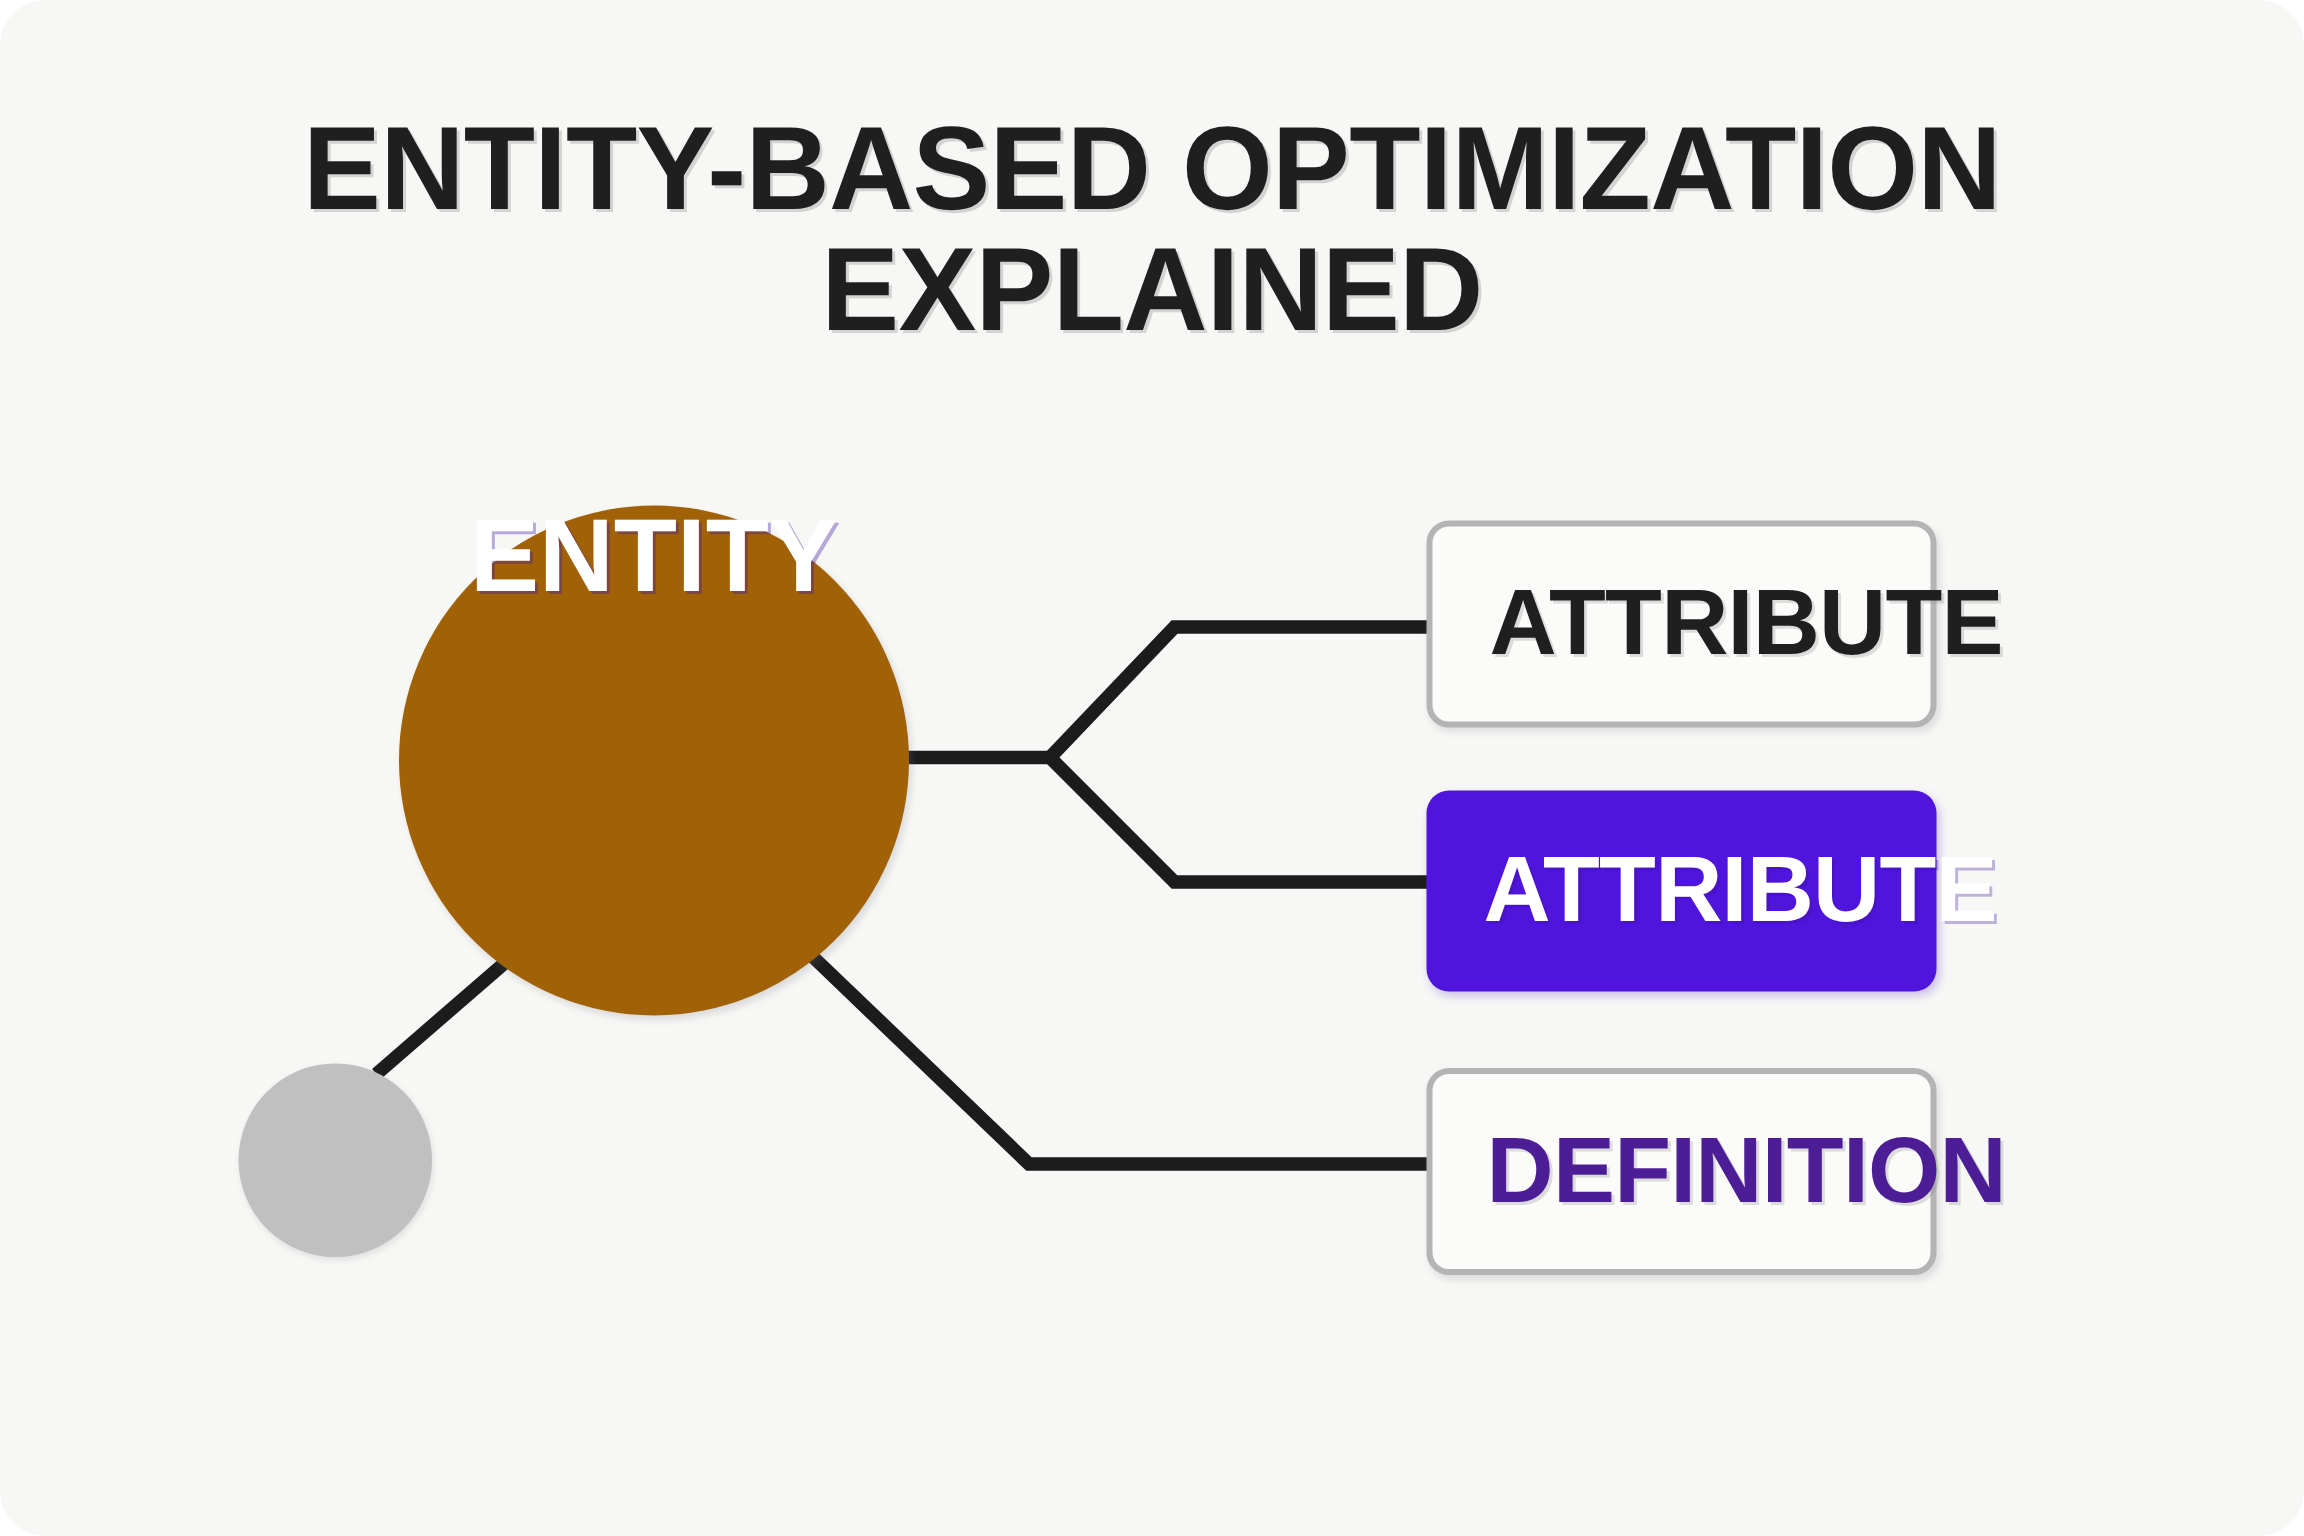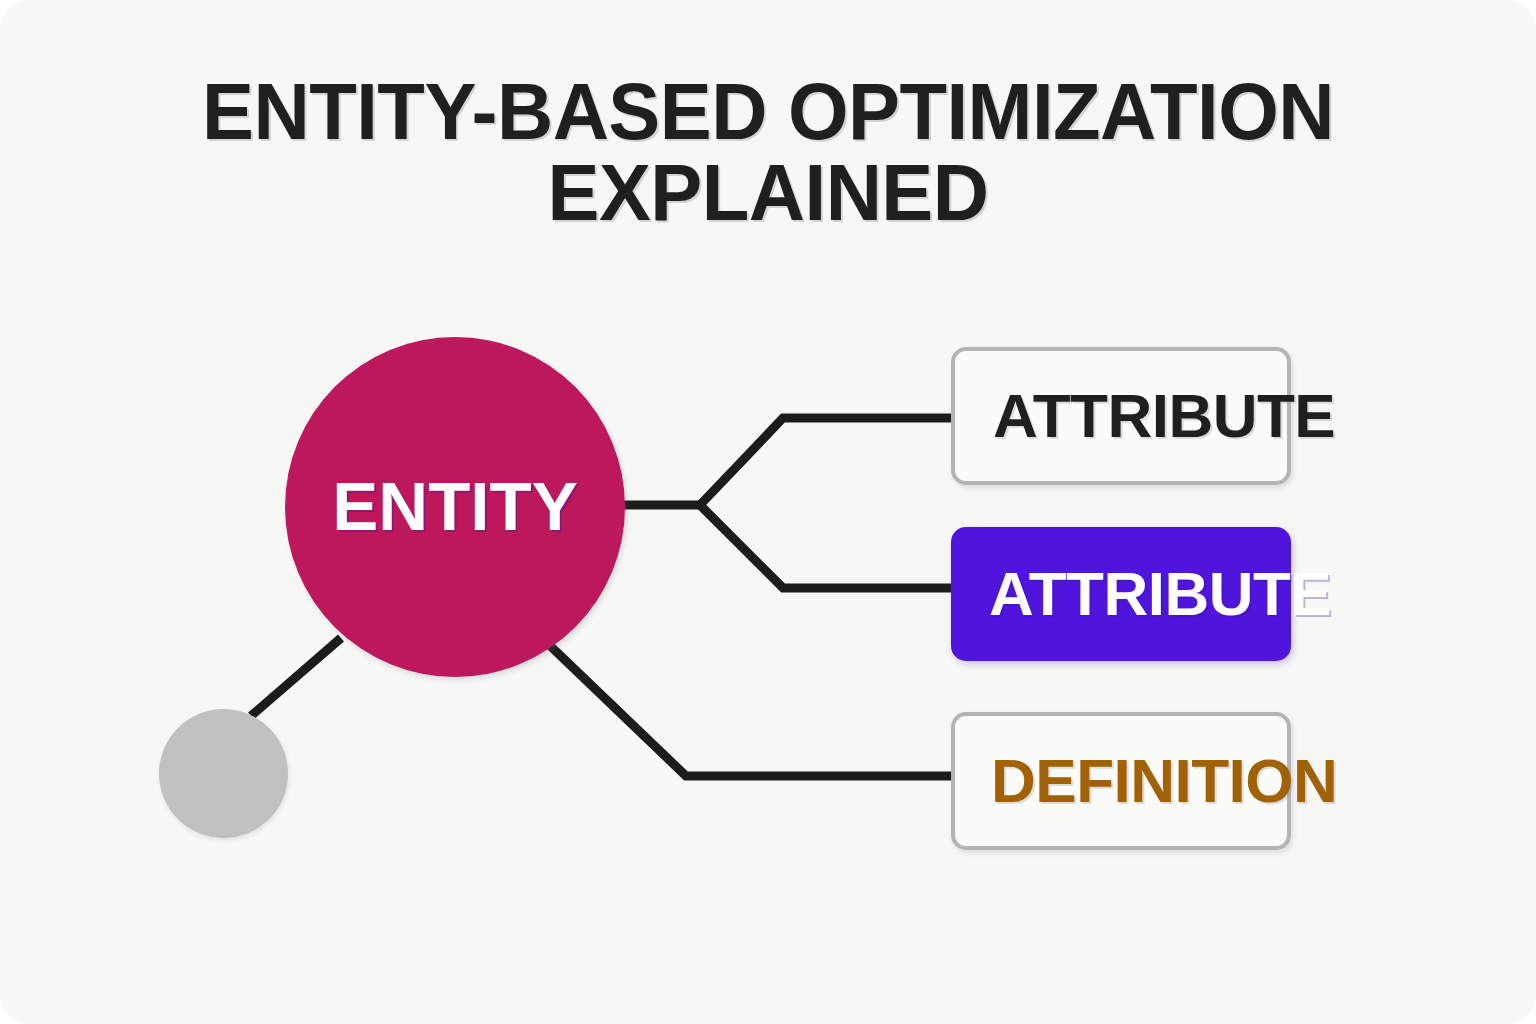--- a/index.html
+++ b/index.html
@@ -41,28 +41,28 @@
     position: absolute;
     left: 0;
     top: 0;
     width: 1536px;
     height: 1024px;
   }
 
   
   #entity-node {
     position: absolute;
-    left: 285px;
+    left: 266px;
     top: 337px;
     width: 340px;
     height: 340px;
     border-radius: 50%;
-    background: #be185d;
+    background: #a16207;
     display: flex;
-    align-items: center;
+    align-items: flex-start;
     justify-content: center;
     box-shadow: 2px 3px 5px rgba(120,120,130,0.22);
   }
   #entity-label {
     color: #ffffff;
     font-family: "Liberation Sans", sans-serif;
     font-weight: bold;
     font-size: 69px;
     letter-spacing: 0px;
     line-height: 1;
@@ -120,21 +120,21 @@
     text-shadow: 2px 2px 0 rgba(140,140,140,0.28);
   }
   #box-attribute-2 .node-box-label {
     color: #ffffff;
     font-size: 62px;
     margin-left: 38px;
     letter-spacing: -0.5px;
     text-shadow: 2px 2px 0 rgba(60,20,160,0.30);
   }
   #box-definition .node-box-label {
-    color: #a16207;
+    color: #4c1d95;
     font-size: 62px;
     margin-left: 36px;
     letter-spacing: -0.5px;
     text-shadow: 2px 2px 0 rgba(140,140,140,0.28);
   }
 </style>
 </head>
 <body>
 
 <div id="stage">

